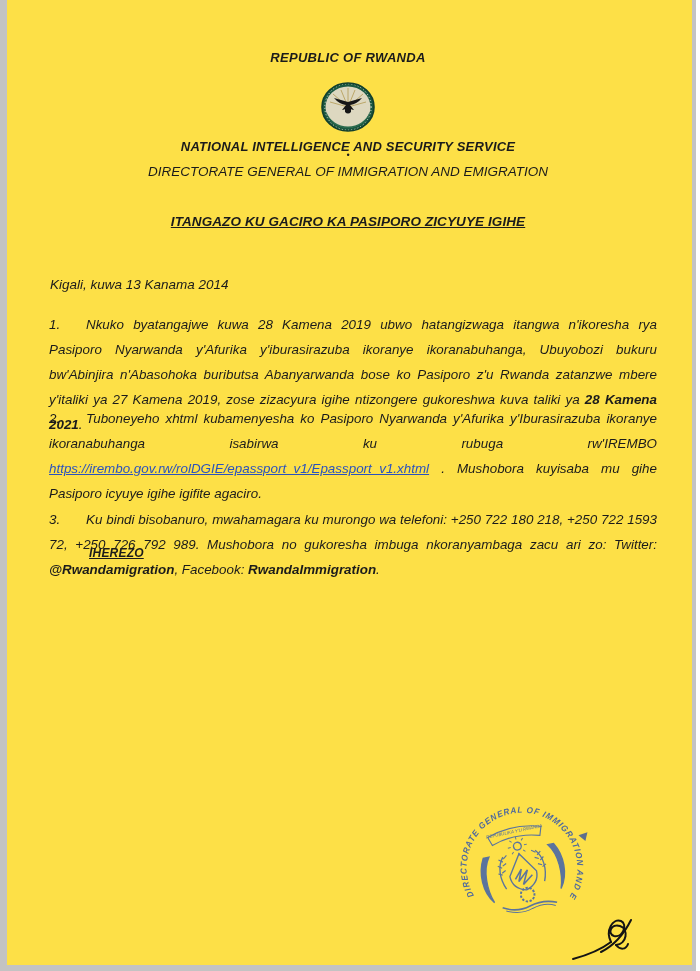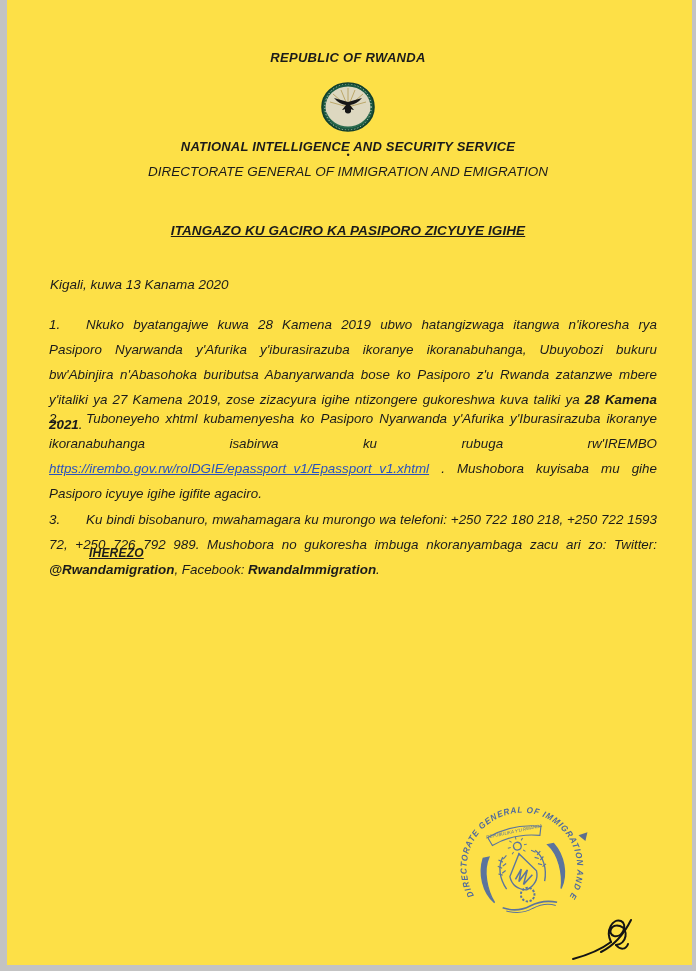--- a/index.html
+++ b/index.html
@@ -11,21 +11,21 @@
   .edge-left{left:0;top:0;width:7px;height:971px;}
   .edge-right{right:0;top:0;width:4px;height:971px;}
   .edge-bottom{left:0;bottom:0;width:700px;height:6px;}
 
   .centered{position:absolute;left:0;right:0;text-align:center;}
   .republic{top:50px;font-size:13px;font-weight:bold;letter-spacing:.3px;}
   .seal-wrap{position:absolute;top:82px;left:calc(50% - 27px);width:54px;height:50px;}
   .national{top:139px;font-size:13px;font-weight:bold;letter-spacing:.2px;}
   .sep-dot{top:150px;font-size:9px;}
   .directorate{top:164px;font-size:13.5px;}
-  .doc-title{top:223px;font-size:13.5px;font-weight:bold;text-decoration:underline;letter-spacing:.1px;}
+  .doc-title{top:214px;font-size:13.5px;font-weight:bold;text-decoration:underline;letter-spacing:.1px;}
 
   .dateline{position:absolute;top:277px;left:50px;font-size:13.5px;}
 
   .para{
     position:absolute;left:49px;width:608px;margin:0;
     font-size:13.4px;line-height:25px;text-align:justify;
   }
   .p1{top:312px;}
   .p2{top:406px;}
   .p3{top:507px;}
@@ -73,21 +73,21 @@
       <ellipse cx="27" cy="25" rx="26" ry="24" fill="none" stroke="#123f2d" stroke-width="1.6"></ellipse>
     </svg>
   </div>
 
   <div class="centered national">NATIONAL INTELLIGENCE AND SECURITY SERVICE</div>
   <div class="centered sep-dot">•</div>
   <div class="centered directorate">DIRECTORATE GENERAL OF IMMIGRATION AND EMIGRATION</div>
 
   <div class="centered doc-title">ITANGAZO KU GACIRO KA PASIPORO ZICYUYE IGIHE</div>
 
-  <div class="dateline">Kigali, kuwa 13 Kanama 2020</div>
+  <div class="dateline">Kigali, kuwa 13 Kanama 2014</div>
 
   <p class="para p1"><span class="num">1.</span><span>Nkuko byatangajwe kuwa 28 Kamena 2019 ubwo hatangizwaga itangwa n'ikoresha rya Pasiporo Nyarwanda y'Afurika y'iburasirazuba ikoranye ikoranabuhanga, Ubuyobozi bukuru bw'Abinjira n'Abasohoka buributsa Abanyarwanda bose ko Pasiporo z'u Rwanda zatanzwe mbere y'italiki ya 27 Kamena 2019, zose zizacyura igihe ntizongere gukoreshwa kuva taliki ya </span><strong>28 Kamena 2021</strong><span>.</span></p>
 
   <p class="para p2"><span class="num">2.</span><span>Tuboneyeho xhtml kubamenyesha ko Pasiporo Nyarwanda y'Afurika y'Iburasirazuba ikoranye ikoranabuhanga isabirwa ku rubuga rw'IREMBO </span><a class="doc-link">https://irembo.gov.rw/rolDGIE/epassport_v1/Epassport_v1.xhtml</a><span> . Mushobora kuyisaba mu gihe Pasiporo icyuye igihe igifite agaciro.</span></p>
 
   <p class="para p3"><span class="num">3.</span><span>Ku bindi bisobanuro, mwahamagara ku murongo wa telefoni: +250 722 180 218, +250 722 1593 72, +250 726 792 989. Mushobora no gukoresha imbuga nkoranyambaga zacu ari zo: Twitter: </span><strong>@Rwandamigration</strong><span>, Facebook: </span><strong>RwandaImmigration</strong><span>.</span></p>
 
   <p class="closing">IHEREZO</p>
 
   <div class="stamp-wrap">

